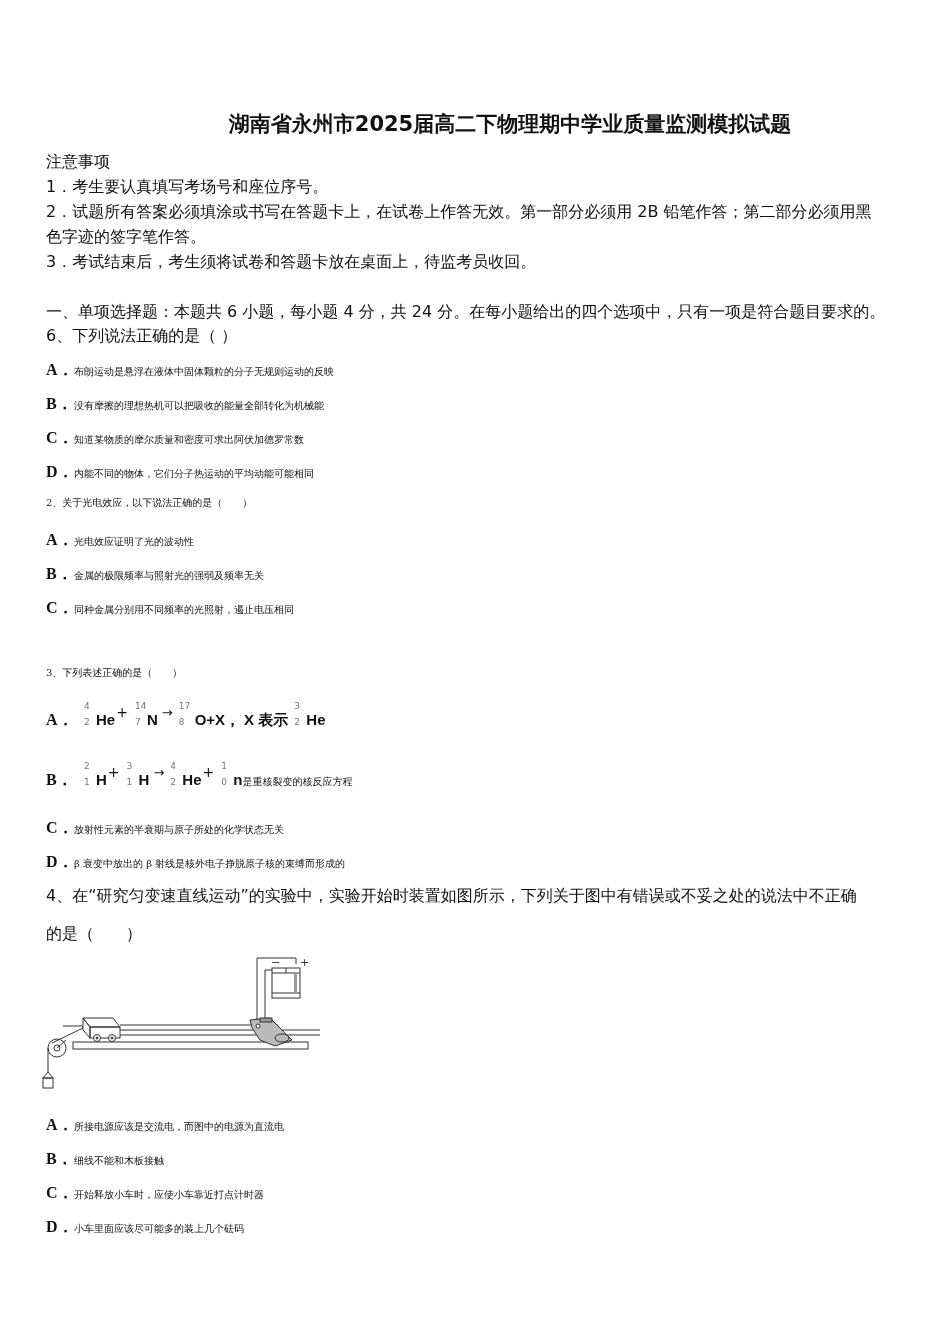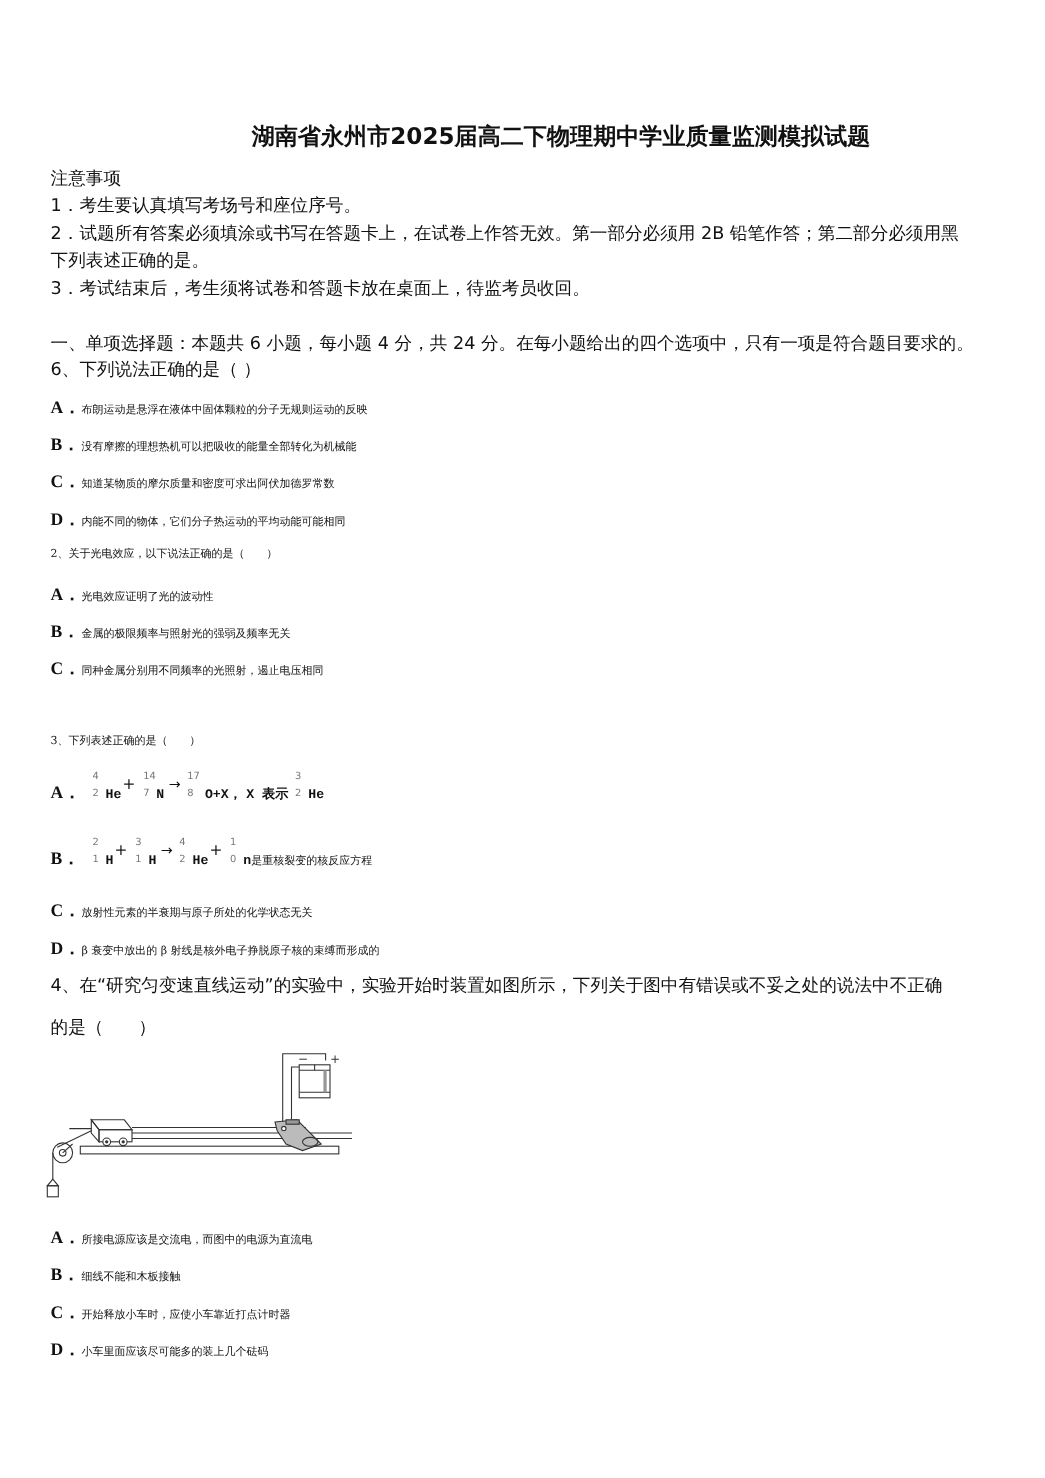--- a/index.html
+++ b/index.html
@@ -6,39 +6,39 @@
   body { width: 950px; height: 1344px; position: relative; overflow: hidden; color: #111; }
   .page { position: absolute; left: 0; top: 0; width: 950px; height: 1344px; }
   .title {
     position: absolute; top: 110px; left: 0; width: 950px; text-align: center;
     font-family: "DejaVu Sans", sans-serif; font-weight: bold; font-size: 21px; letter-spacing: 0px; padding-left: 35px;
   }
   .line { position: absolute; left: 46px; white-space: nowrap; }
   .sans { font-family: "DejaVu Sans", sans-serif; font-size: 16px; }
   .opt-label { font-family: "Liberation Serif", serif; font-weight: bold; font-size: 16px; display: inline-block; width: 28px; }
   .opt-text { font-family: "DejaVu Serif", serif; font-size: 10px; }
-  .b { font-family: Liberation Mono, monospace; font-weight: bold; font-size: 12px; }
+  .b { font-family: Liberation Sans, sans-serif; font-weight: bold; font-size: 15px; }
   .nuc { display: inline-block; position: relative; width: 14px; height: 20px; vertical-align: middle; margin-left: 4px; }
   .nuc .sup { position: absolute; top: -10px; left: 2px; font-family: "DejaVu Sans", sans-serif; font-size: 9px; color: #777; }
   .nuc .sub { position: absolute; top: 6px; left: 2px; font-family: "DejaVu Sans", sans-serif; font-size: 9px; color: #777; }
   .op { font-family: "DejaVu Sans", sans-serif; font-size: 14px; position: relative; top: -8px; margin: 0 1px; }
   .arrow { font-family: "DejaVu Sans", sans-serif; font-size: 13px; position: relative; top: -8px; }
   .diagram { position: absolute; left: 30px; top: 950px; }
 </style>
 </head>
 <body>
 
 <div class="page">
 
   <div class="title">湖南省永州市2025届高二下物理期中学业质量监测模拟试题</div>
 
   <div class="line sans" style="top:152px">注意事项</div>
   <div class="line sans" style="top:177px">1．考生要认真填写考场号和座位序号。</div>
   <div class="line sans" style="top:202px">2．试题所有答案必须填涂或书写在答题卡上，在试卷上作答无效。第一部分必须用 2B 铅笔作答；第二部分必须用黑</div>
-  <div class="line sans" style="top:227px">下列表述正确的是。</div>
+  <div class="line sans" style="top:227px">色字迹的签字笔作答。</div>
   <div class="line sans" style="top:252px">3．考试结束后，考生须将试卷和答题卡放在桌面上，待监考员收回。</div>
 
   <div class="line sans" style="top:302px">一、单项选择题：本题共 6 小题，每小题 4 分，共 24 分。在每小题给出的四个选项中，只有一项是符合题目要求的。</div>
 
   <div class="line sans" style="top:326px">6、下列说法正确的是（ ）</div>
   <div class="line" style="top:360px">
     <span class="opt-label">A．</span><span class="opt-text">布朗运动是悬浮在液体中固体颗粒的分子无规则运动的反映</span>
   </div>
   <div class="line" style="top:394px">
     <span class="opt-label">B．</span><span class="opt-text">没有摩擦的理想热机可以把吸收的能量全部转化为机械能</span>

